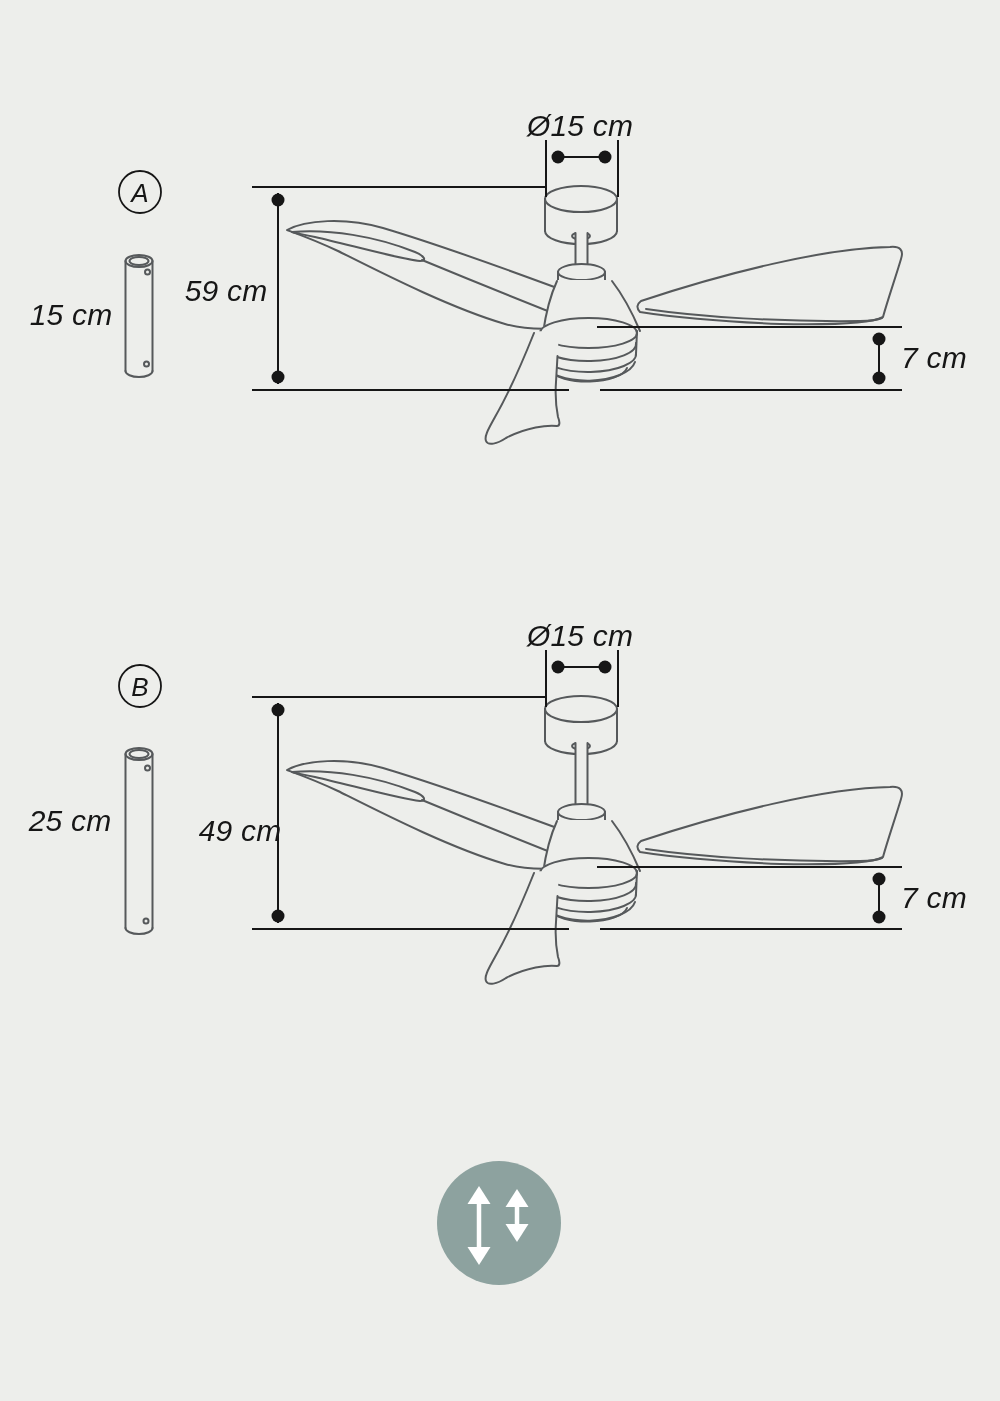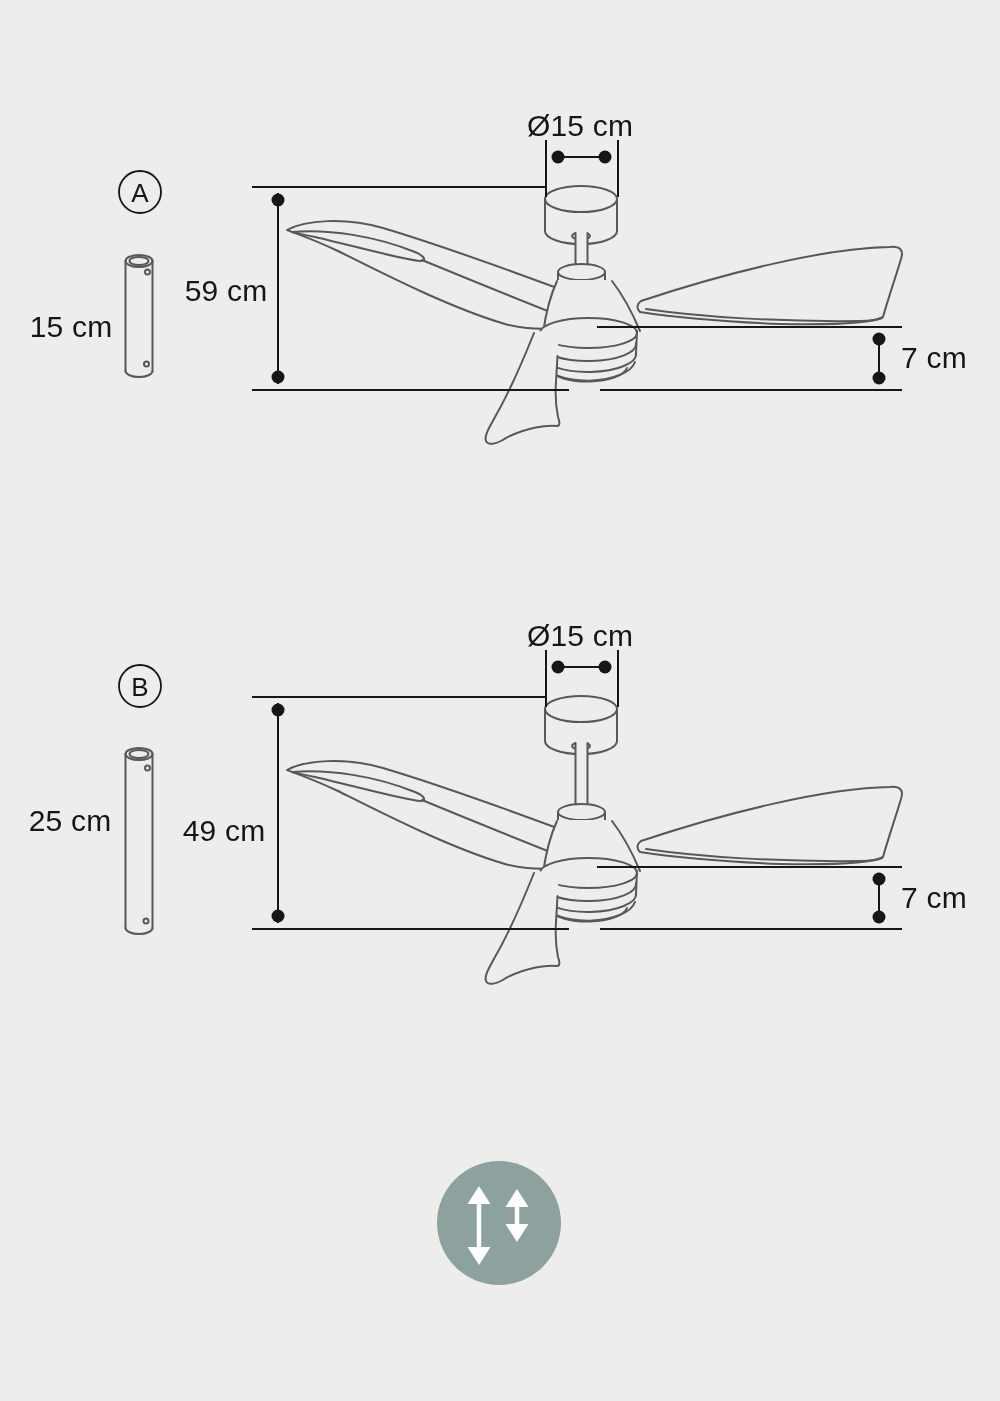--- a/index.html
+++ b/index.html
@@ -12,20 +12,21 @@
   }
   .canvas{position:absolute;left:0;top:0;width:1000px;height:1401px;}
   svg.diagram{position:absolute;left:0;top:0;}
   .label{
     position:absolute;
     transform:translate(-50%,-50%);
     font-size:30px;
     color:#161616;
     white-space:nowrap;
     letter-spacing:0.2px;
+    font-style:italic;
   }
   .label.letter{font-size:26px;}
   
   .art{stroke:#56595b;stroke-width:2;fill:none;stroke-linecap:round;stroke-linejoin:round;}
   .artfill{stroke:#56595b;stroke-width:2;fill:#edeeeb;stroke-linejoin:round;}
   .fillonly{fill:#edeeeb;stroke:none;}
   .dim{stroke:#161616;stroke-width:2;fill:none;stroke-linecap:butt;}
   .dot{fill:#161616;stroke:none;}
   .badge{fill:none;stroke:#161616;stroke-width:1.8;}
 </style>
@@ -168,24 +169,24 @@
       <polygon points="479,1186 467.5,1204 490.5,1204"></polygon>
       <polygon points="479,1265 467.5,1247 490.5,1247"></polygon>
       <line x1="517" y1="1204" x2="517" y2="1227" stroke="#ffffff" stroke-width="4.5"></line>
       <polygon points="517,1189 505.5,1207 528.5,1207"></polygon>
       <polygon points="517,1242 505.5,1224 528.5,1224"></polygon>
     </g>
   </g>
 </svg>
 
 <div class="label letter" style="left:140px;top:193px">A</div>
-<div class="label" style="left:71px;top:327px">15 cm</div>
+<div class="label" style="left:71px;top:315px">15 cm</div>
 <div class="label" style="left:226px;top:291px">59 cm</div>
 <div class="label" style="left:580px;top:126px">Ø15 cm</div>
 <div class="label" style="left:934px;top:358px">7 cm</div>
 
 <div class="label letter" style="left:140px;top:687px">B</div>
 <div class="label" style="left:70px;top:821px">25 cm</div>
-<div class="label" style="left:224px;top:831px">49 cm</div>
+<div class="label" style="left:240px;top:831px">49 cm</div>
 <div class="label" style="left:580px;top:636px">Ø15 cm</div>
 <div class="label" style="left:934px;top:898px">7 cm</div>
 
 </div>
 
 </body></html>

